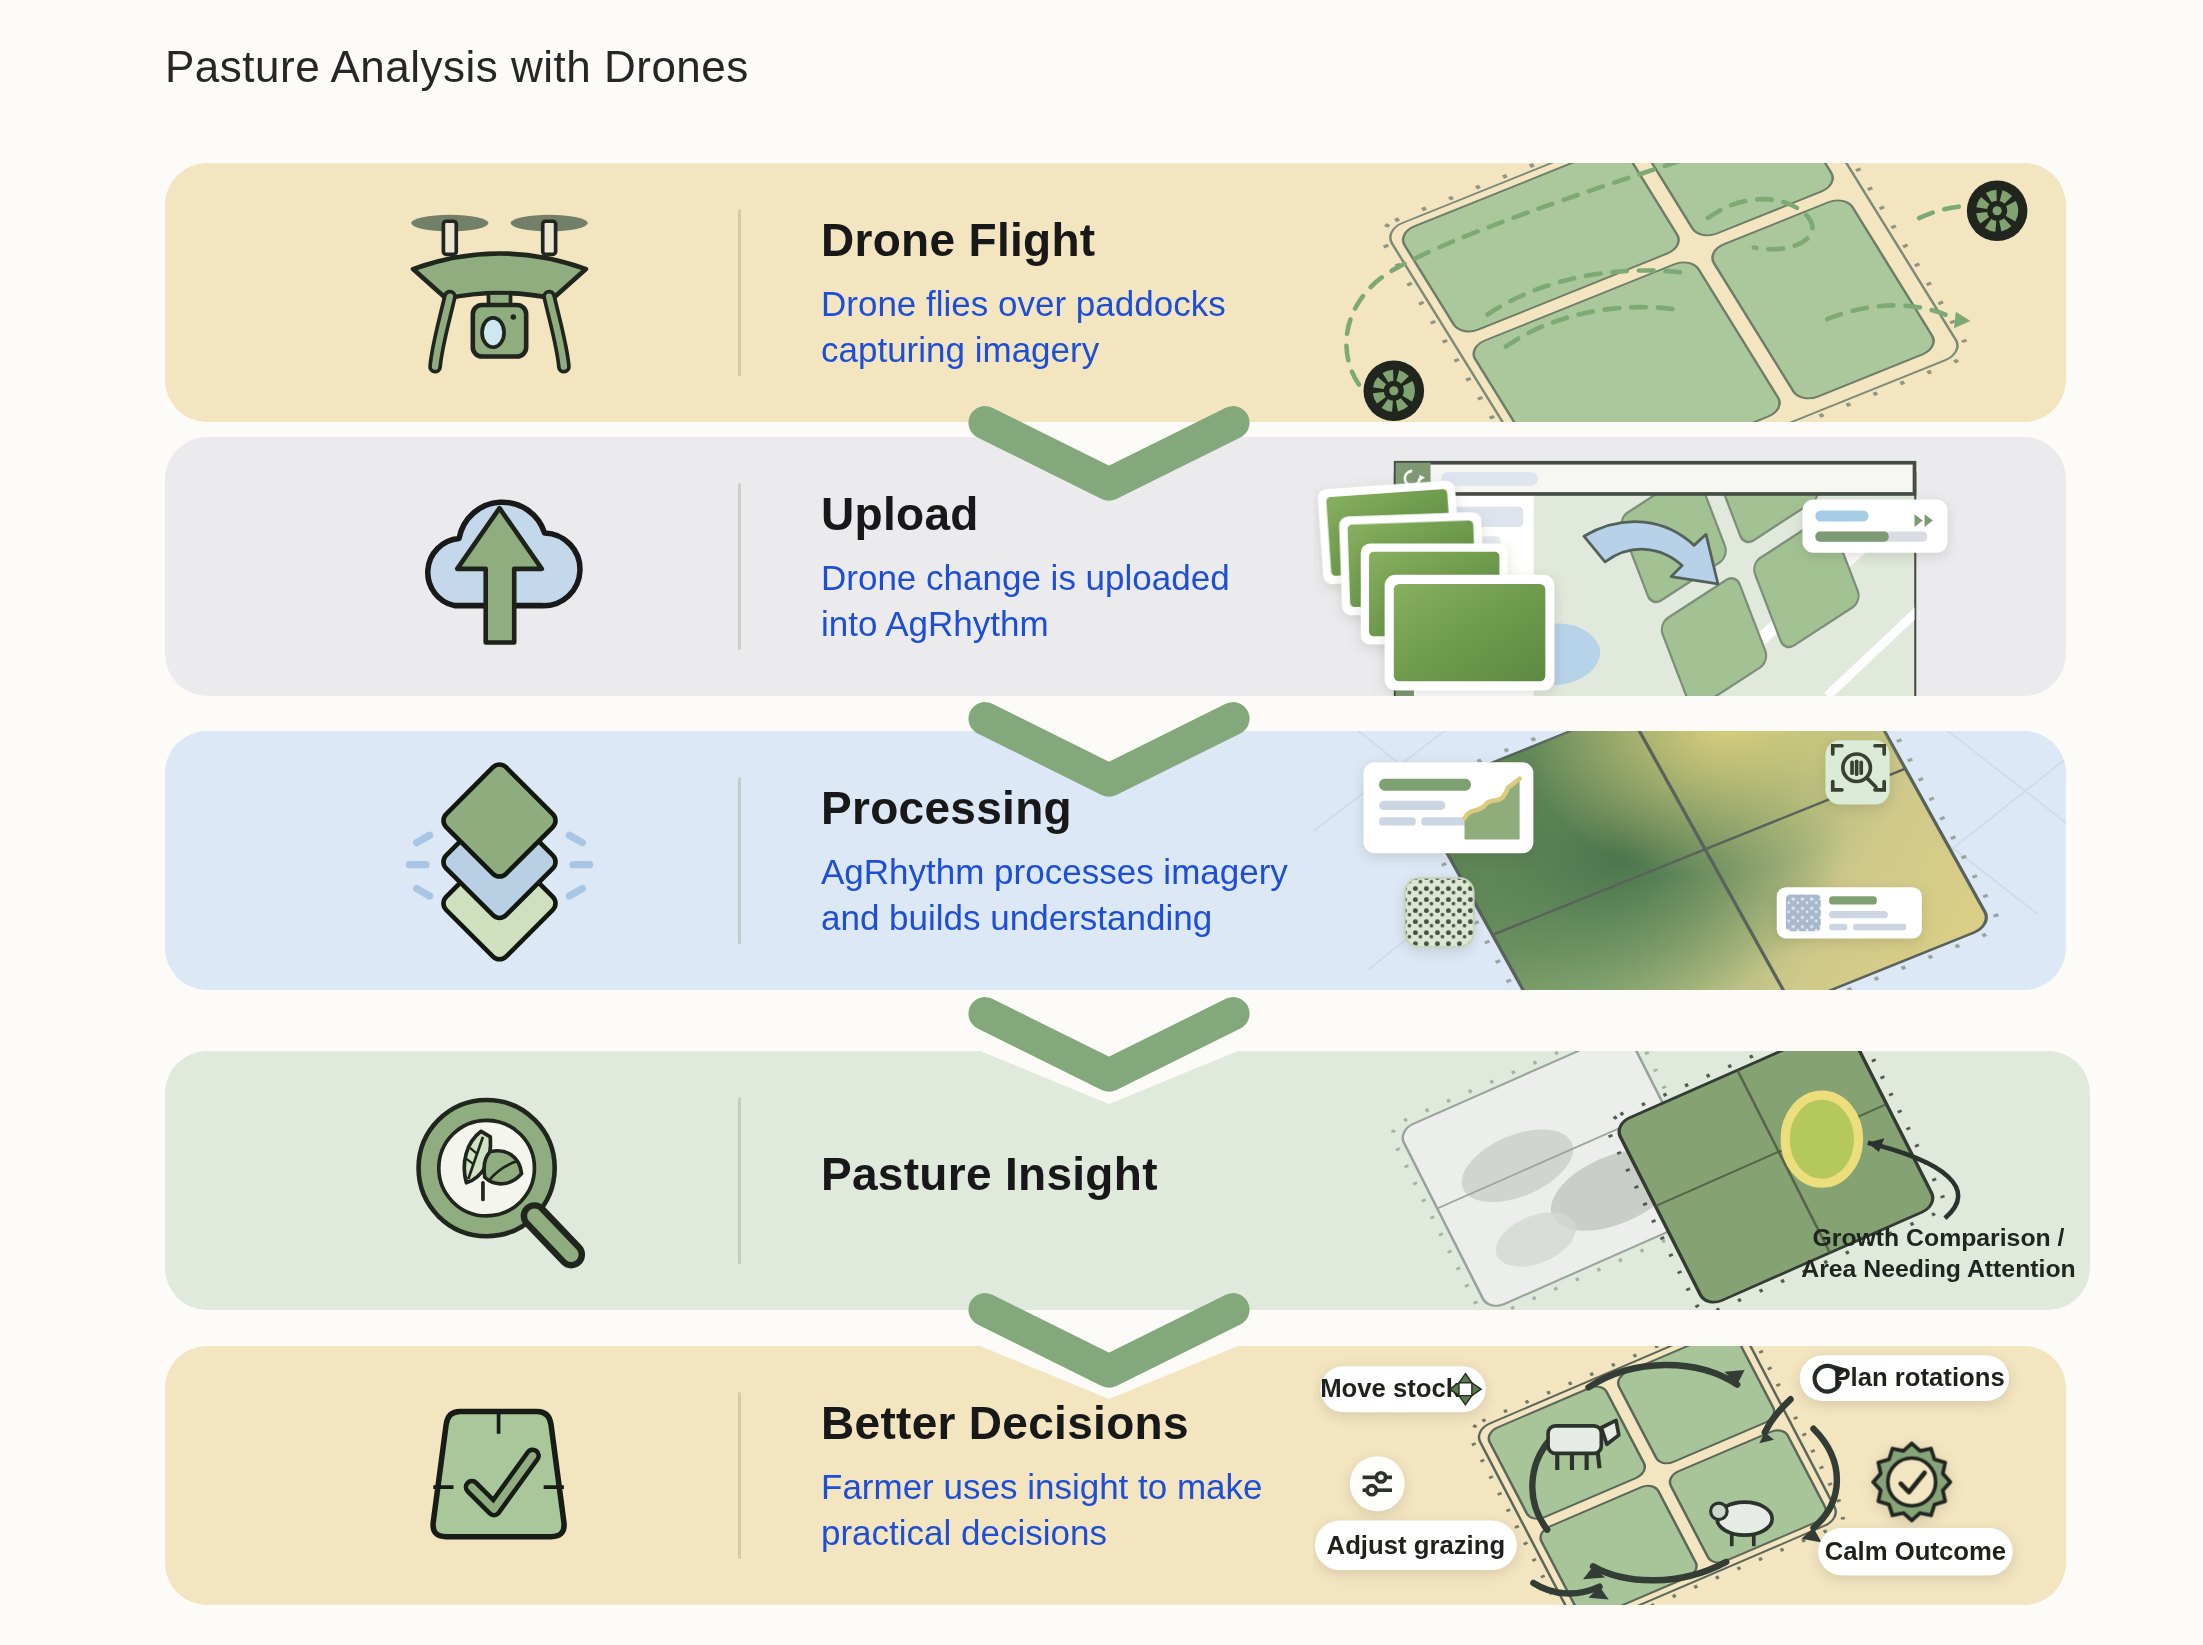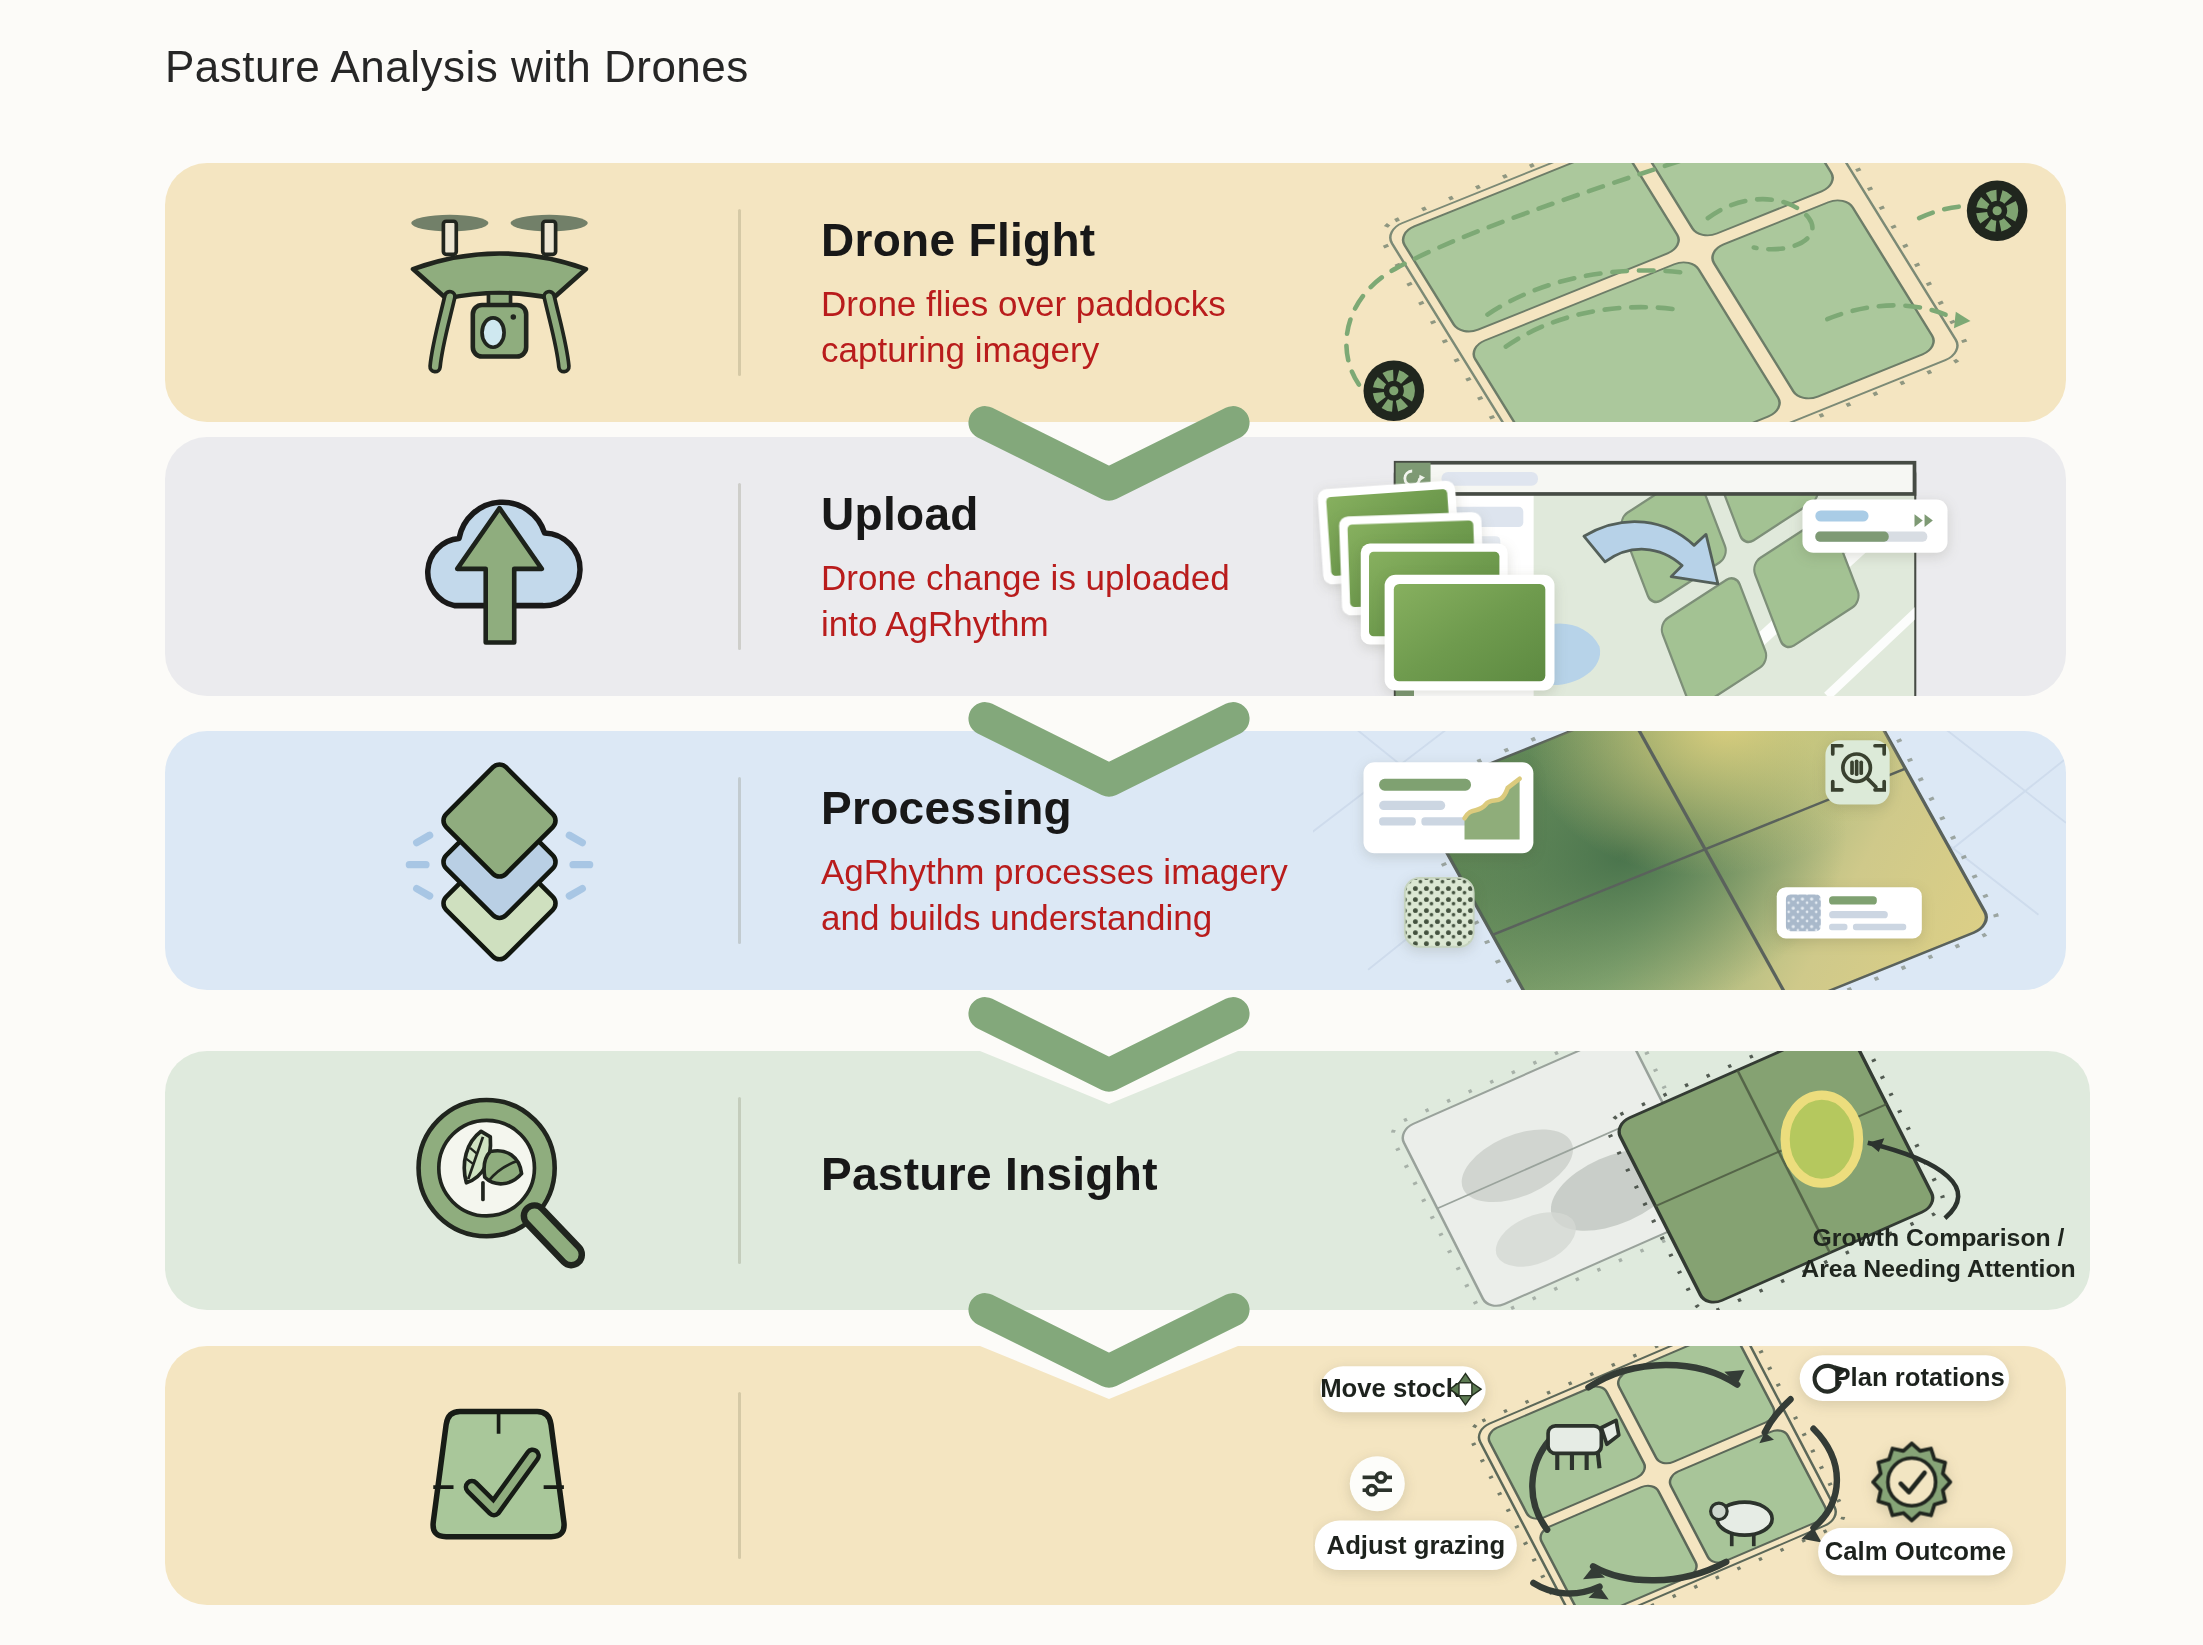--- a/index.html
+++ b/index.html
@@ -11,21 +11,21 @@
   .row.notched{clip-path:polygon(0 0,815px 0,944px 53px,1073px 0,100% 0,100% 100%,0 100%);}
   .row-drone,.row-decisions{background:#f4e5c1;}
   .row-upload{background:#ebebee;}
   .row-processing{background:#dce8f5;}
   .row-insight{background:#dfeadd;padding-left:24px;}
   .icon{position:absolute;left:237px;top:50%;transform:translateY(-50%);}
   .divider{position:absolute;left:573px;top:46px;bottom:46px;width:2.8px;border-radius:1.8px;
     background:rgba(90,90,60,.20);}
   .text{position:absolute;left:656px;top:50%;transform:translateY(-50%);width:606px;}
   .text h2{margin:0 0 14.7px 0;font-size:46px;font-weight:600;color:#181818;letter-spacing:0.3px;}
-  .text p{margin:0;font-size:35px;line-height:1.3;color:#b91c1c;white-space:pre-line;}
+  .text p{margin:0;font-size:35px;line-height:1.3;color:#1d4ed8;white-space:pre-line;}
   .illus{position:absolute;right:0;top:0;height:259px;}
   .chev{position:absolute;left:962px;width:294px;height:138px;z-index:6;}
   .sh{filter:drop-shadow(0 4px 7px rgba(60,60,40,.16));}
   svg text{font-family:"Liberation Sans",sans-serif;}
 </style>
 </head>
 <body>
 
 <div id="canvas">
 
@@ -325,20 +325,25 @@
   </svg>
 
   <section class="row row-decisions notched" style="top:1346px">
     <svg class="icon" width="195" height="195" viewBox="0 0 212 212">
       <path d="M63,36 L147,36 Q160,36 162,50 L176,156 Q178,172 162,172 L48,172 Q32,172 34,156 L48,50 Q50,36 63,36 Z" fill="#a9c79a" stroke="#171c16" stroke-width="6" stroke-linejoin="round"></path>
       <path d="M105,36 L105,60 M34,118 L56,118 M154,118 L176,118" stroke="#171c16" stroke-width="4"></path>
       <path d="M76,118 L100,142 L142,84" fill="none" stroke="#171c16" stroke-width="18" stroke-linecap="round" stroke-linejoin="round"></path>
       <path d="M76,118 L100,142 L142,84" fill="none" stroke="#8fad7e" stroke-width="8" stroke-linecap="round" stroke-linejoin="round"></path>
     </svg>
     <div class="divider"></div>
+    <div class="text">
+      <h2>Better Decisions</h2>
+      <p>Farmer uses insight to make
+practical decisions</p>
+    </div>
     <svg class="illus" width="753" height="259" viewBox="0 0 820 282">
       <g transform="translate(375,140) scale(1,0.66) rotate(-33) skewX(-14)">
         <rect x="-178" y="-178" width="356" height="356" rx="22" fill="none" stroke="#5c6859" stroke-width="5" stroke-dasharray="4 24" opacity=".85"></rect>
         <rect x="-170" y="-170" width="340" height="340" rx="20" fill="none" stroke="#5c6859" stroke-width="3"></rect>
         <rect x="-160" y="-160" width="152" height="152" rx="16" fill="#a8c599" stroke="#5c6859" stroke-width="3"></rect>
         <rect x="8" y="-160" width="152" height="152" rx="16" fill="#a8c599" stroke="#5c6859" stroke-width="3"></rect>
         <rect x="-160" y="8" width="152" height="152" rx="16" fill="#a8c599" stroke="#5c6859" stroke-width="3"></rect>
         <rect x="8" y="8" width="152" height="152" rx="16" fill="#a8c599" stroke="#5c6859" stroke-width="3"></rect>
       </g>
       <g fill="none" stroke="#343c36" stroke-width="7" stroke-linecap="round">

